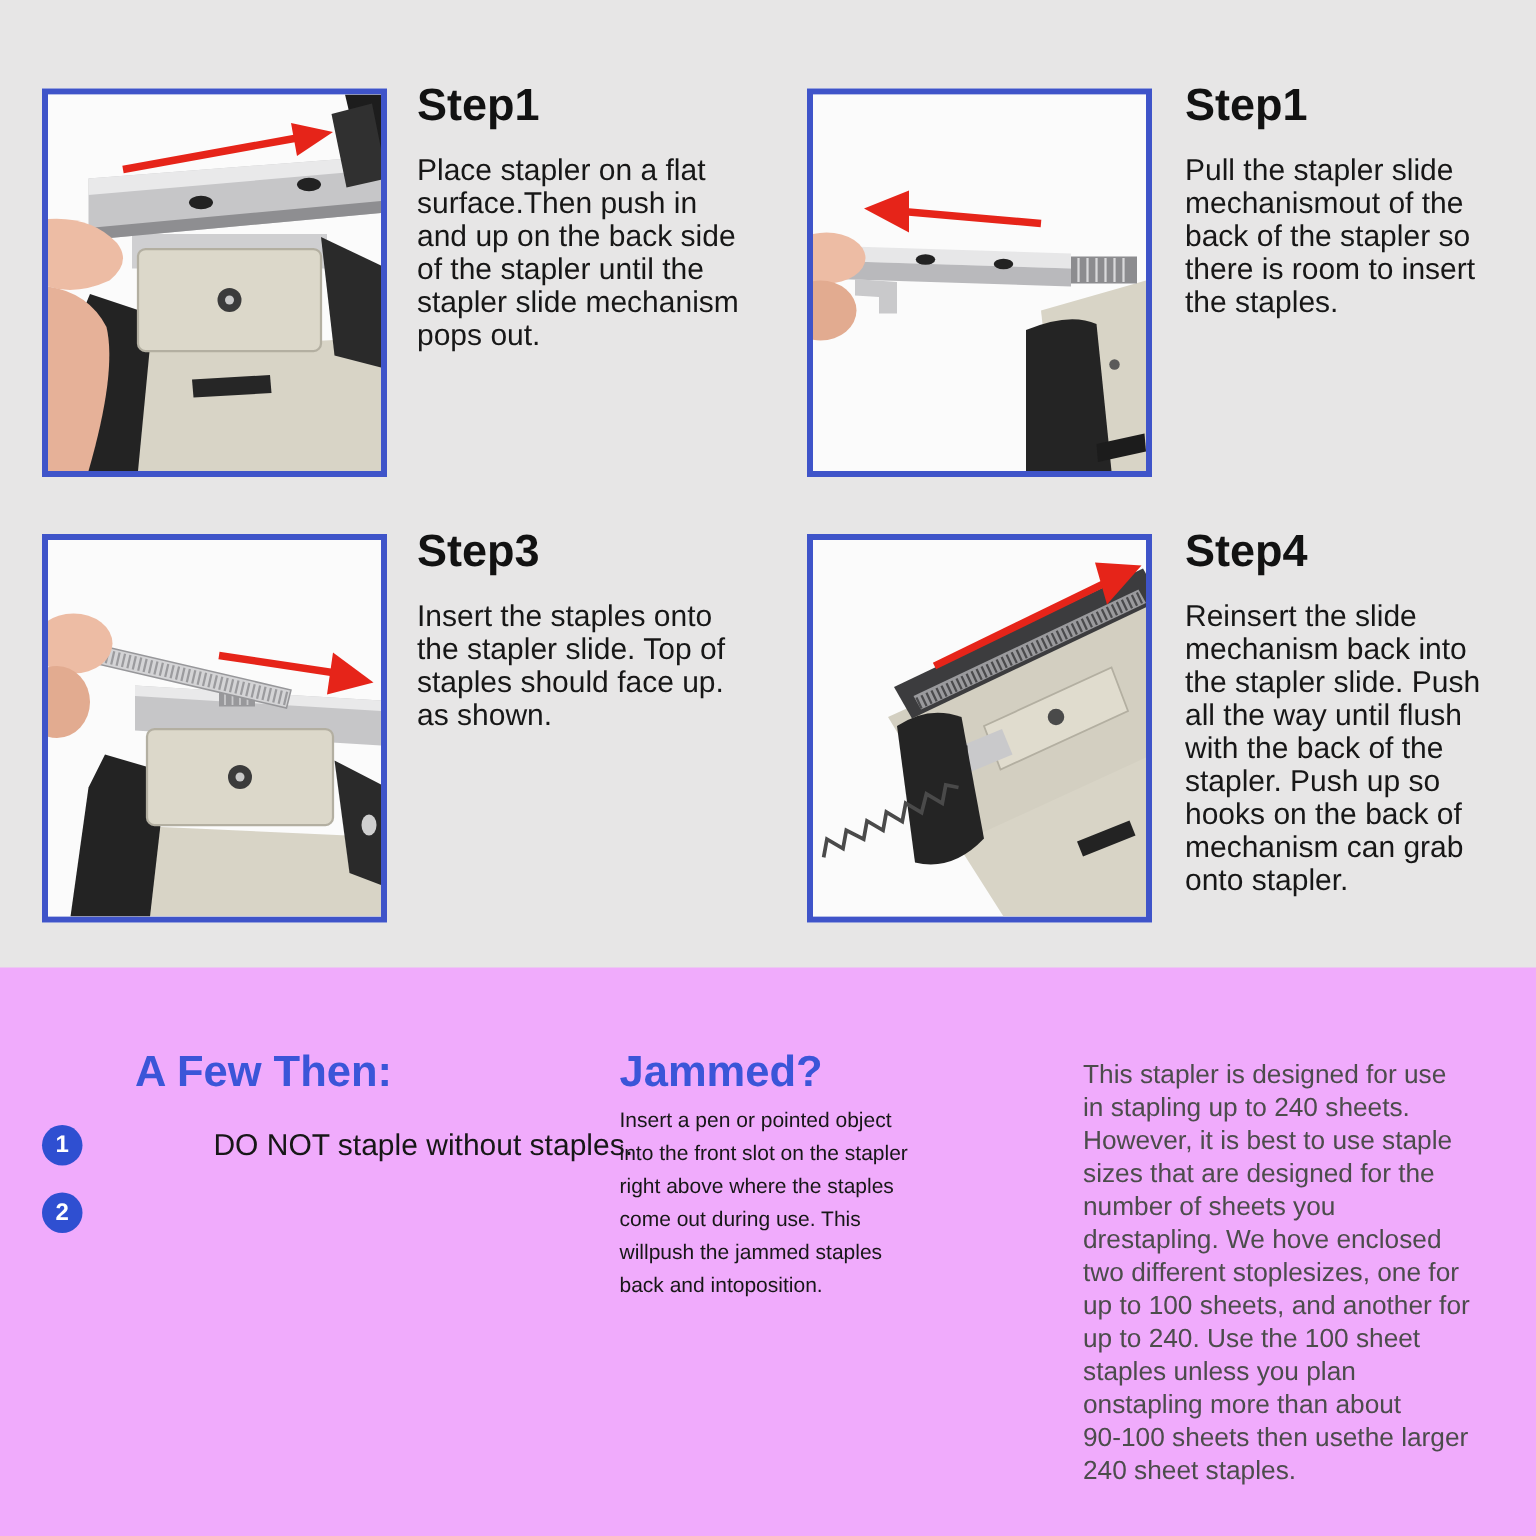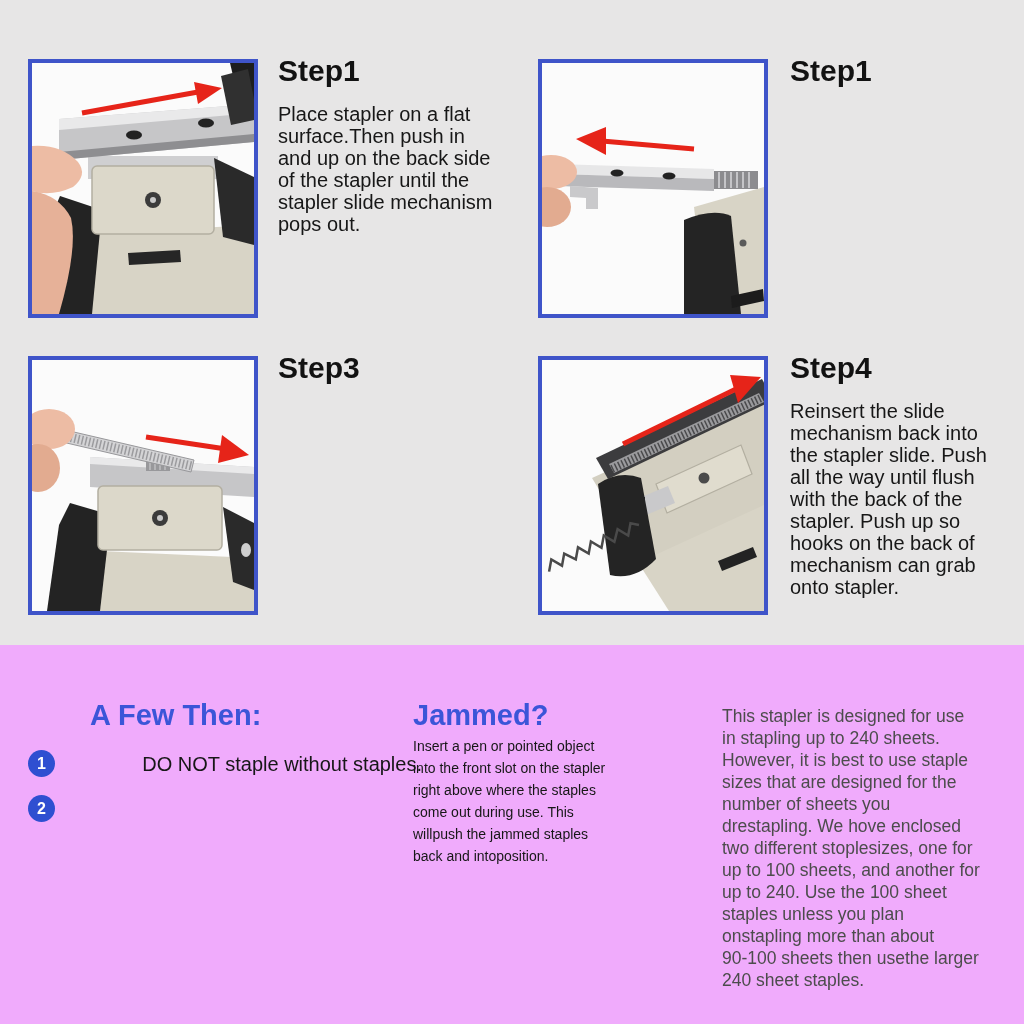--- a/index.html
+++ b/index.html
@@ -122,20 +122,25 @@
         <ellipse cx="5" cy="144" rx="24" ry="20" fill="#e2ab90"></ellipse>
       </g>
       <g>
         <line x1="152" y1="86" x2="60" y2="78" stroke="#e62419" stroke-width="5"></line>
         <polygon points="64,64 34,76 64,92" fill="#e62419"></polygon>
       </g>
     </svg>
   </figure>
   <div class="step-text" id="txt2">
     <h2>Step1</h2>
+    <p>Pull the stapler slide
+mechanismout of the
+back of the stapler so
+there is room to insert
+the staples.</p>
   </div>
 
   <figure class="photo" id="img3">
     <svg viewBox="0 0 222 251" preserveAspectRatio="none">
       <rect width="222" height="251" fill="#fbfbfb"></rect>
       <polygon points="46,190 222,198 222,251 60,251" fill="#d8d4c6"></polygon>
       <path d="M38,143 L79,155 L68,251 L15,251 L27,165 Z" fill="#232323"></path>
       <g>
         <polygon points="191,147 222,163 222,230 201,222" fill="#2a2a2a"></polygon>
         <ellipse cx="214" cy="190" rx="5" ry="7" fill="#cfcfcf"></ellipse>
@@ -165,20 +170,24 @@
         <ellipse cx="6" cy="108" rx="22" ry="24" fill="#e2ab90"></ellipse>
       </g>
       <g>
         <line x1="114" y1="77" x2="194" y2="89" stroke="#e62419" stroke-width="5"></line>
         <polygon points="190,75 217,95 186,103" fill="#e62419"></polygon>
       </g>
     </svg>
   </figure>
   <div class="step-text" id="txt3">
     <h2>Step3</h2>
+    <p>Insert the staples onto
+the stapler slide. Top of
+staples should face up.
+as shown.</p>
   </div>
 
   <figure class="photo" id="img4">
     <svg viewBox="0 0 222 251" preserveAspectRatio="none">
       <rect width="222" height="251" fill="#fbfbfb"></rect>
       <g>
         <polygon points="92,196 222,142 222,251 127,251" fill="#d8d4c6"></polygon>
         <polygon points="176,201 211,187 215,197 180,211" fill="#232323"></polygon>
       </g>
       <polygon points="50,118 222,40 222,145 100,201" fill="#d3cfc1"></polygon>

